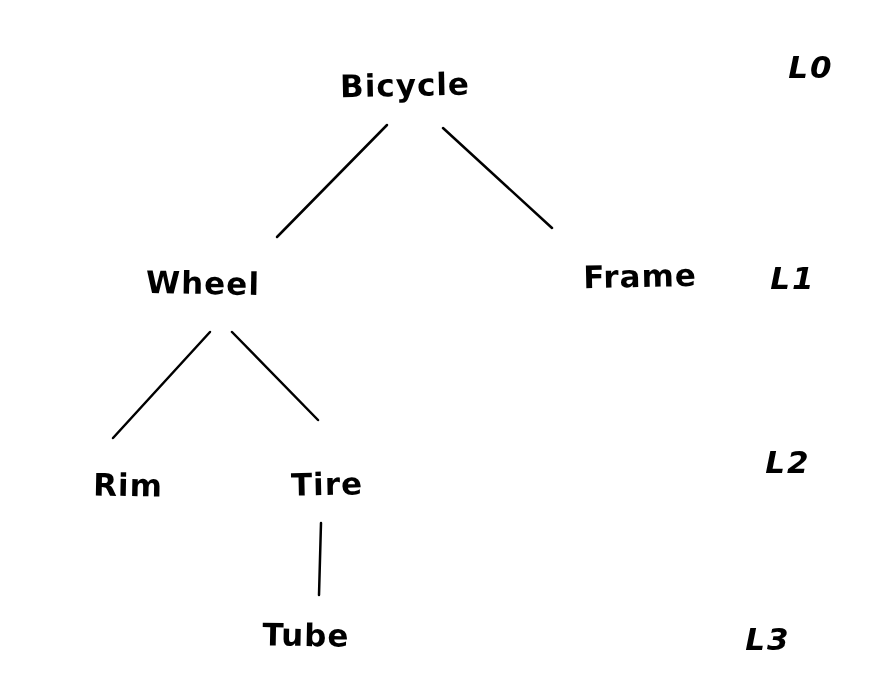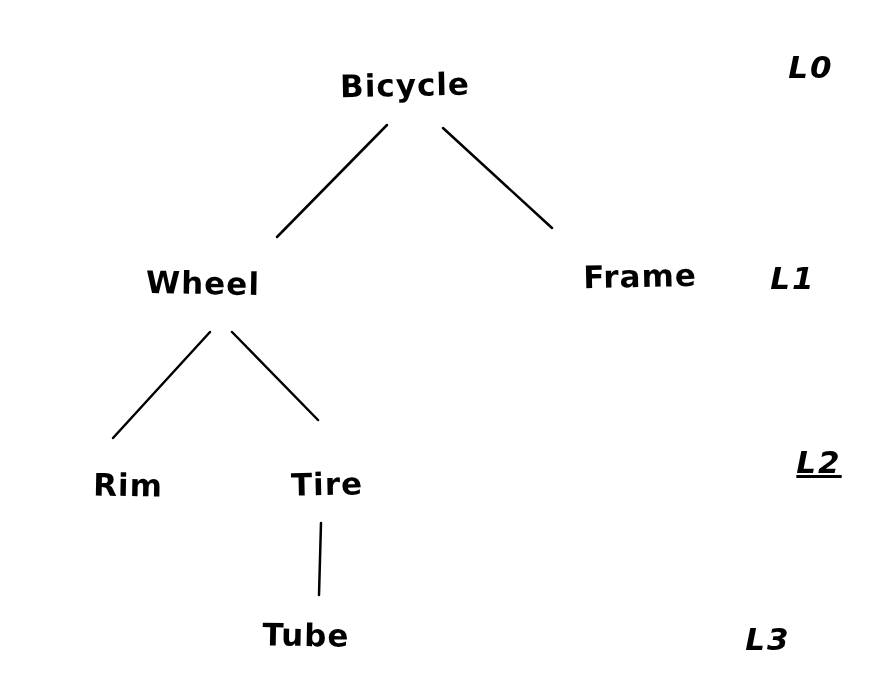--- a/index.html
+++ b/index.html
@@ -46,21 +46,21 @@
   .pos-bicycle { left: 405px; top: 85px; }
   .pos-wheel   { left: 203px; top: 283px; }
   .pos-frame   { left: 640px; top: 276px; }
   .pos-rim     { left: 128px; top: 485px; }
   .pos-tire    { left: 327px; top: 484px; }
   .pos-tube    { left: 306px; top: 635px; }
 
   
   .pos-l0 { left: 788px; top: 67px; margin-left: 23px; }
   .pos-l1 { left: 793px; top: 278px; }
-  .pos-l2 { left: 819px; top: 462px; text-decoration: underline; }
+  .pos-l2 { left: 788px; top: 462px; }
   .pos-l3 { left: 768px; top: 639px; }
 </style>
 </head>
 <body>
 
 <div class="canvas">
 
   <svg class="edges-svg" viewBox="0 0 870 690" xmlns="http://www.w3.org/2000/svg">
     <line x1="387" y1="125" x2="277" y2="237"></line>
     <line x1="443" y1="128" x2="552" y2="228"></line>

